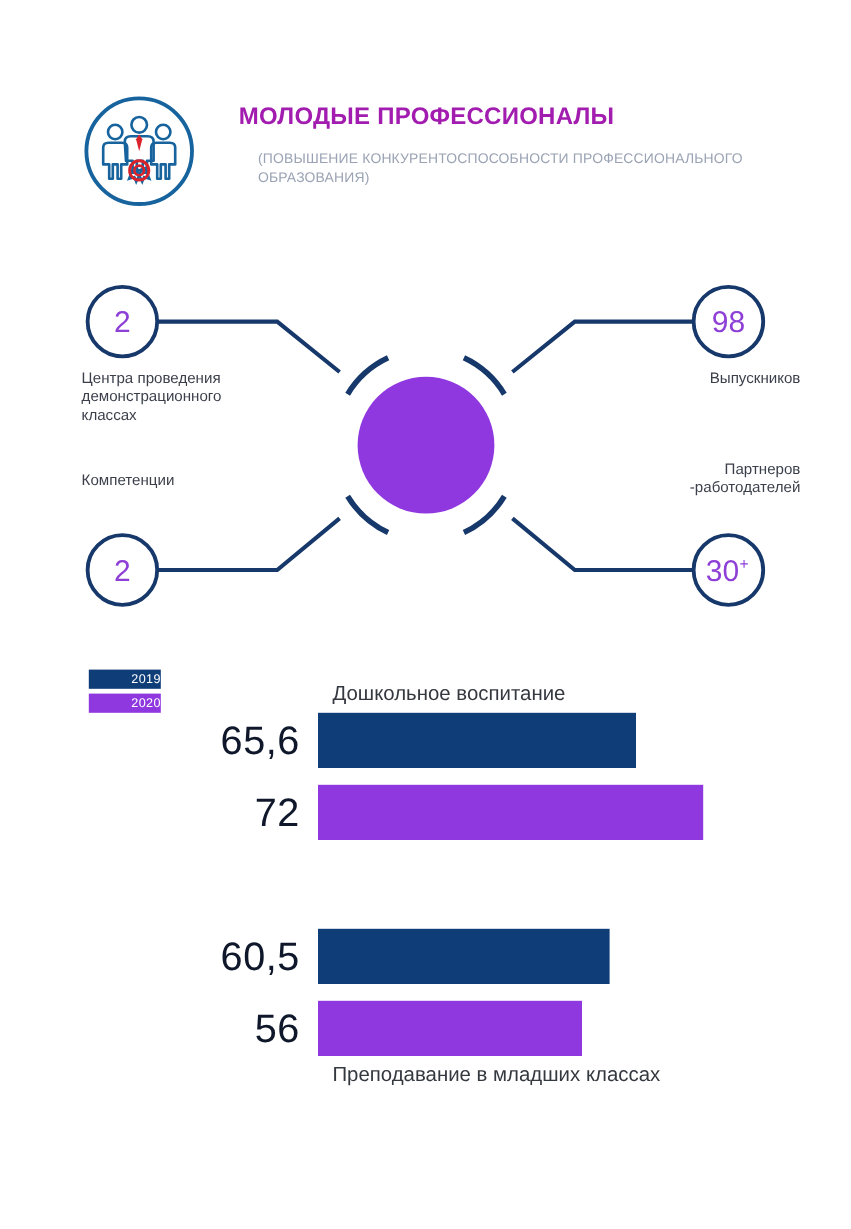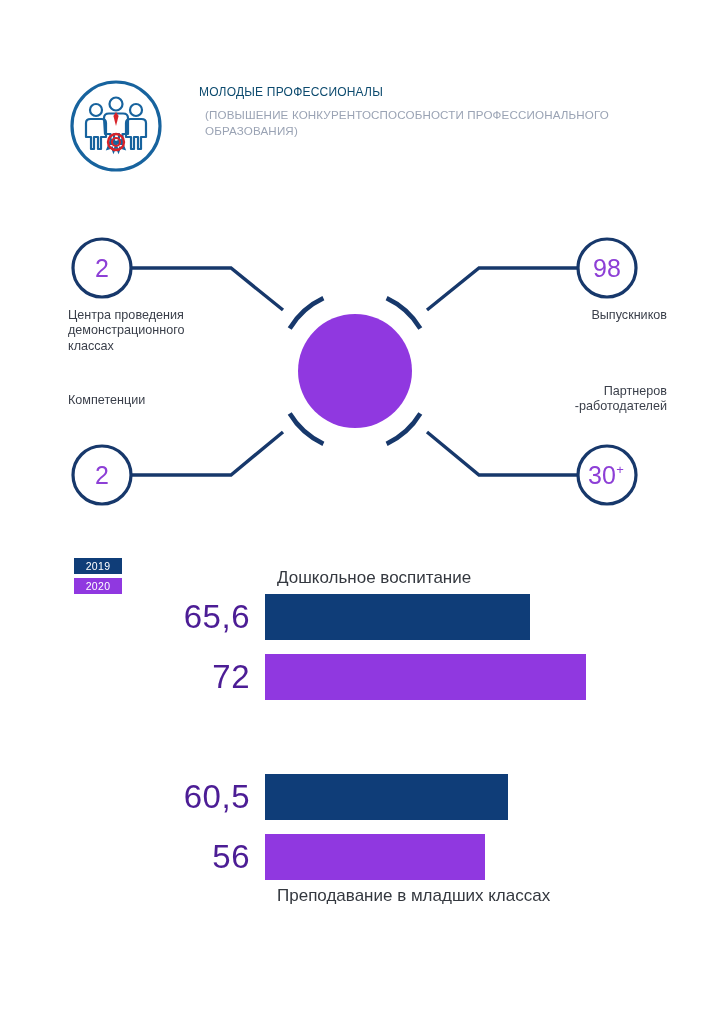--- a/index.html
+++ b/index.html
@@ -35,34 +35,34 @@
     width: 96px;
     height: 96px;
   }
   .header-text {
     position: absolute;
     left: 199px;
     top: 86px;
     width: 480px;
   }
   .title {
-    font-size: 12px;
-    font-weight: normal;
+    font-size: 20px;
+    font-weight: bold;
     letter-spacing: 0.2px;
-    color: #0c4a6e;
+    color: #a21caf;
     line-height: 1.15;
     margin: 0 0 7px 0;
     white-space: nowrap;
   }
   .subtitle {
     font-size: 11.6px;
     color: #9AA3B4;
     line-height: 1.42;
     letter-spacing: 0.15px;
-    margin: 6px;
+    margin: 16px;
   }
 
   
   .diagram {
     position: absolute;
     left: 0;
     top: 218px;
     width: 709px;
     height: 300px;
   }
@@ -116,26 +116,26 @@
     top: 548px;
     width: 709px;
     height: 360px;
   }
   .legend {
     position: absolute;
     left: 74px;
     top: 10px;
   }
   .legend-chip {
-    width: 48px;
+    width: 60px;
     height: 16px;
     margin-bottom: 4px;
     color: #ffffff;
     font-size: 10.5px;
-    text-align: center;
+    text-align: right;
     line-height: 16px;
     letter-spacing: 0.3px;
   }
   .legend-chip.y2019 { background: #0F3D78; }
   .legend-chip.y2020 { background: #9038E0; }
 
   .group { position: absolute; left: 0; width: 709px; }
   #group-0 { top: 8px; }
   #group-1 { top: 188px; }
 
@@ -158,21 +158,21 @@
   .bar-row.r0 { top: 38px; }
   .bar-row.r1 { top: 98px; }
 
   .bar-value {
     position: absolute;
     left: 120px;
     width: 130px;
     text-align: right;
     top: 2px;
     font-size: 33px;
-    color: #4c1d95;
+    color: #0f172a;
     letter-spacing: 0.5px;
     line-height: 42px;
   }
   .bar-rect {
     position: absolute;
     left: 265px;
     height: 46px;
     top: 0;
   }
   .bar-rect.navy { background: #0F3D78; }

